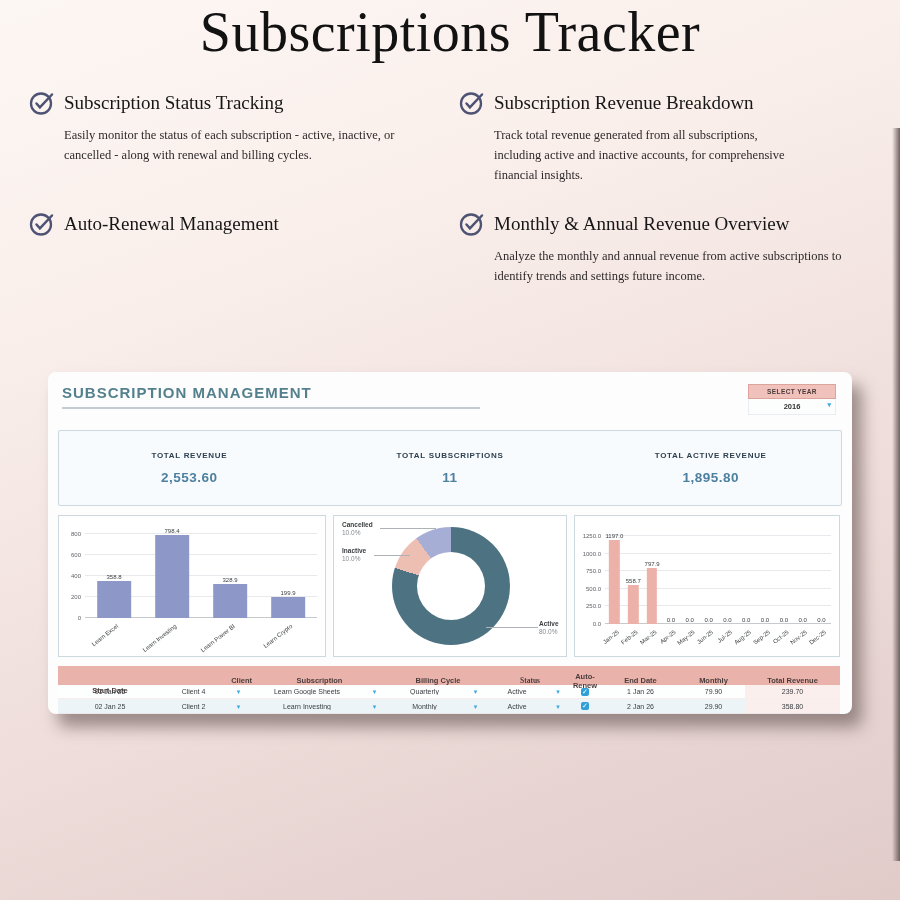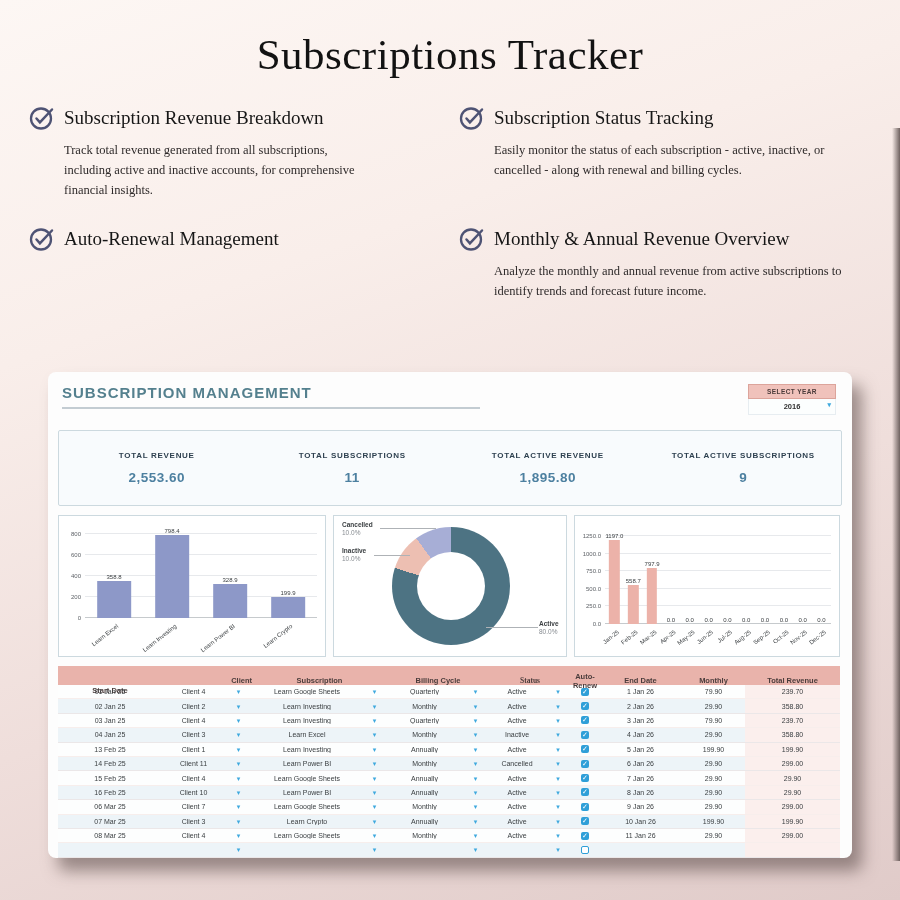--- a/index.html
+++ b/index.html
@@ -1,32 +1,32 @@
 <!DOCTYPE html>
 <html><head>
 <meta charset="utf-8">
 <style>
   html,body{margin:0;padding:0;width:900px;height:900px;overflow:hidden;}
   .page{position:relative;width:900px;height:900px;
     background:linear-gradient(160deg,#fdf7f4 0%,#f9eeea 30%,#efdedb 62%,#e0cbc9 100%);
     font-family:"Liberation Serif",serif;color:#1d1d1d;}
   
-  .title{margin:0;padding-top:30px;text-align:center;font-size:43px;font-weight:normal;color:#121212;letter-spacing:.5px;}
+  .title{margin:0;text-align:center;font-size:56px;font-weight:normal;color:#121212;letter-spacing:.5px;}
   .features{display:grid;grid-template-columns:430px 420px;width:850px;margin:26px auto 0;row-gap:26px;}
   .feature{padding-left:4px;}
   .f-head{display:flex;align-items:center;gap:9px;}
   .f-head h2{margin:0;font-size:19px;font-weight:normal;color:#161616;}
   .f-icon svg{display:block;}
   .feature p{margin:9px 0 0 35px;font-size:12.5px;line-height:1.6;color:#2e2a2a;}
   .feature p.w0{max-width:312px;}
   .feature p.w1{max-width:366px;}
   .feature p.w2{max-width:322px;}
   .feature p.w3{max-width:370px;}
   
-  .dashboard{position:absolute;left:48px;top:372px;width:804px;height:486px;box-sizing:border-box;
+  .dashboard{position:absolute;left:48px;top:372px;width:804px;height:342px;box-sizing:border-box;
     background:#fdfdfd;border-radius:8px;box-shadow:10px 13px 16px rgba(86,70,68,.55);
     padding:12px 10px 8px 10px;overflow:hidden;font-family:"Liberation Sans",sans-serif;}
   .dash-top{display:flex;justify-content:space-between;align-items:flex-start;height:42px;padding-left:4px;}
   .dash-title{font-size:15px;font-weight:bold;letter-spacing:1px;color:#54808e;}
   .dash-underline{width:418px;height:2px;background:#c3ccd2;margin-top:6px;}
   .year-sel{width:88px;margin-right:6px;cursor:pointer;}
   .year-chip{background:#f0c2bb;border:1px solid #dca49b;font-size:6.5px;font-weight:bold;color:#4a3b3a;
     text-align:center;padding:3px 0;letter-spacing:.4px;}
   .year-val{position:relative;background:#fcfefe;border:1px solid #e7edf1;border-top:none;
     font-size:7.5px;font-weight:bold;color:#333;text-align:center;padding:3px 0;}
@@ -94,35 +94,35 @@
 
   <div class="features">
     <div class="feature">
       <div class="f-head">
         <span class="f-icon">
           <svg viewBox="0 0 26 26" width="26" height="26">
               <circle cx="12" cy="13.5" r="10" fill="none" stroke="#4e5374" stroke-width="2.3"></circle>
               <path d="M7.5 13.5 l3.4 3.8 L23 4.5" fill="none" stroke="#4e5374" stroke-width="2.5" stroke-linecap="round"></path>
             </svg>
         </span>
-        <h2>Subscription Revenue Breakdown</h2>
-      </div>
-      <p class="w0">Track total revenue generated from all subscriptions, including active and inactive accounts, for comprehensive financial insights.</p>
+        <h2>Subscription Status Tracking</h2>
+      </div>
+      <p class="w1">Easily monitor the status of each subscription - active, inactive, or cancelled - along with renewal and billing cycles.</p>
     </div>
     <div class="feature">
       <div class="f-head">
         <span class="f-icon">
           <svg viewBox="0 0 26 26" width="26" height="26">
               <circle cx="12" cy="13.5" r="10" fill="none" stroke="#4e5374" stroke-width="2.3"></circle>
               <path d="M7.5 13.5 l3.4 3.8 L23 4.5" fill="none" stroke="#4e5374" stroke-width="2.5" stroke-linecap="round"></path>
             </svg>
         </span>
-        <h2>Subscription Status Tracking</h2>
-      </div>
-      <p class="w1">Easily monitor the status of each subscription - active, inactive, or cancelled - along with renewal and billing cycles.</p>
+        <h2>Subscription Revenue Breakdown</h2>
+      </div>
+      <p class="w0">Track total revenue generated from all subscriptions, including active and inactive accounts, for comprehensive financial insights.</p>
     </div>
     <div class="feature">
       <div class="f-head">
         <span class="f-icon">
           <svg viewBox="0 0 26 26" width="26" height="26">
               <circle cx="12" cy="13.5" r="10" fill="none" stroke="#4e5374" stroke-width="2.3"></circle>
               <path d="M7.5 13.5 l3.4 3.8 L23 4.5" fill="none" stroke="#4e5374" stroke-width="2.5" stroke-linecap="round"></path>
             </svg>
         </span>
         <h2>Auto-Renewal Management</h2>
@@ -131,21 +131,21 @@
     <div class="feature">
       <div class="f-head">
         <span class="f-icon">
           <svg viewBox="0 0 26 26" width="26" height="26">
               <circle cx="12" cy="13.5" r="10" fill="none" stroke="#4e5374" stroke-width="2.3"></circle>
               <path d="M7.5 13.5 l3.4 3.8 L23 4.5" fill="none" stroke="#4e5374" stroke-width="2.5" stroke-linecap="round"></path>
             </svg>
         </span>
         <h2>Monthly &amp; Annual Revenue Overview</h2>
       </div>
-      <p class="w3">Analyze the monthly and annual revenue from active subscriptions to identify trends and forecast future income.</p>
+      <p class="w3">Analyze the monthly and annual revenue from active subscriptions to identify trends and settings future income.</p>
     </div>
   </div>
 
   <div class="dashboard">
     <div class="dash-top">
       <div>
         <div class="dash-title">SUBSCRIPTION MANAGEMENT</div>
         <div class="dash-underline"></div>
       </div>
       <div class="year-sel">
@@ -162,24 +162,20 @@
         <div class="sum-label">TOTAL REVENUE</div>
         <div class="sum-value">2,553.60</div>
       </div>
       <div class="sum-item">
         <div class="sum-label">TOTAL SUBSCRIPTIONS</div>
         <div class="sum-value">11</div>
       </div>
       <div class="sum-item">
         <div class="sum-label">TOTAL ACTIVE REVENUE</div>
         <div class="sum-value">1,895.80</div>
-      </div>
-      <div class="sum-item">
-        <div class="sum-label">TOTAL ACTIVE SUBSCRIPTIONS</div>
-        <div class="sum-value">9</div>
       </div>
     </div>
 
     <div class="charts">
       <div class="chart-card" id="chartLeft">
           <div class="plot">
             <div class="gridline zero" style="bottom: 0%;"></div>
             <div class="ytick" style="bottom: calc(0% - 3px);">0</div>
             <div class="gridline" style="bottom: 22.7273%;"></div>
             <div class="ytick" style="bottom: calc(22.7273% - 3px);">200</div>

